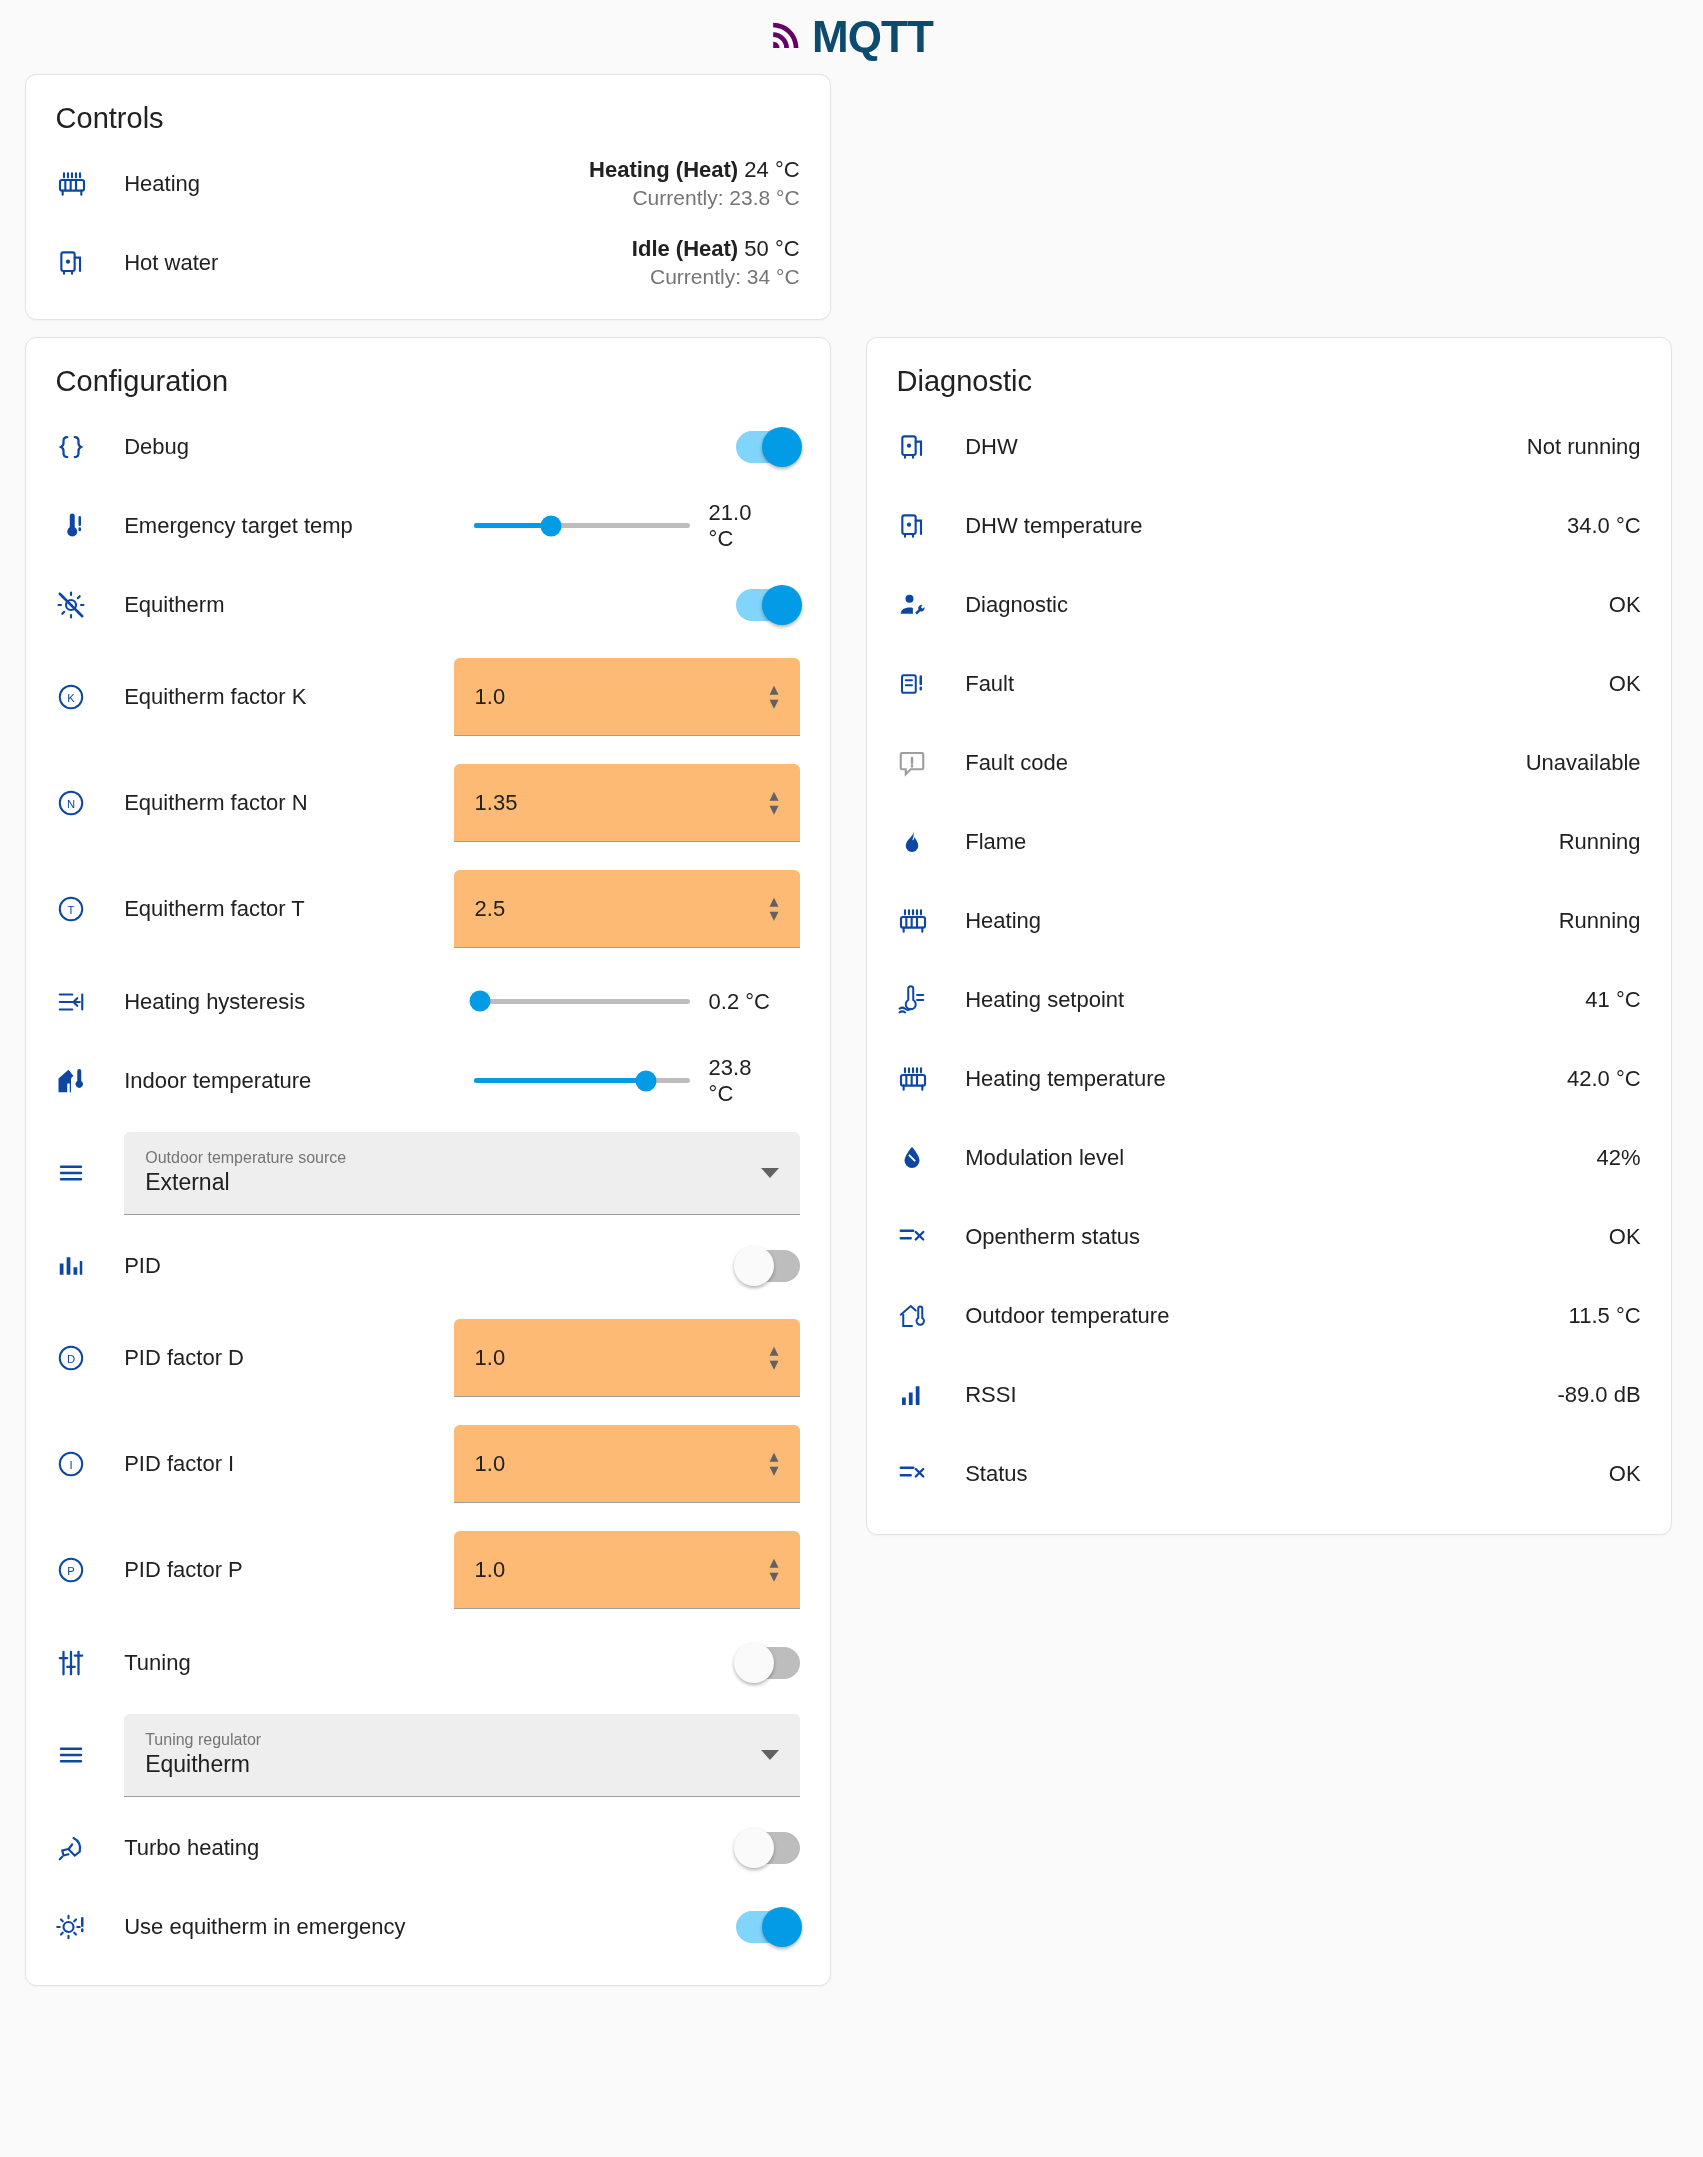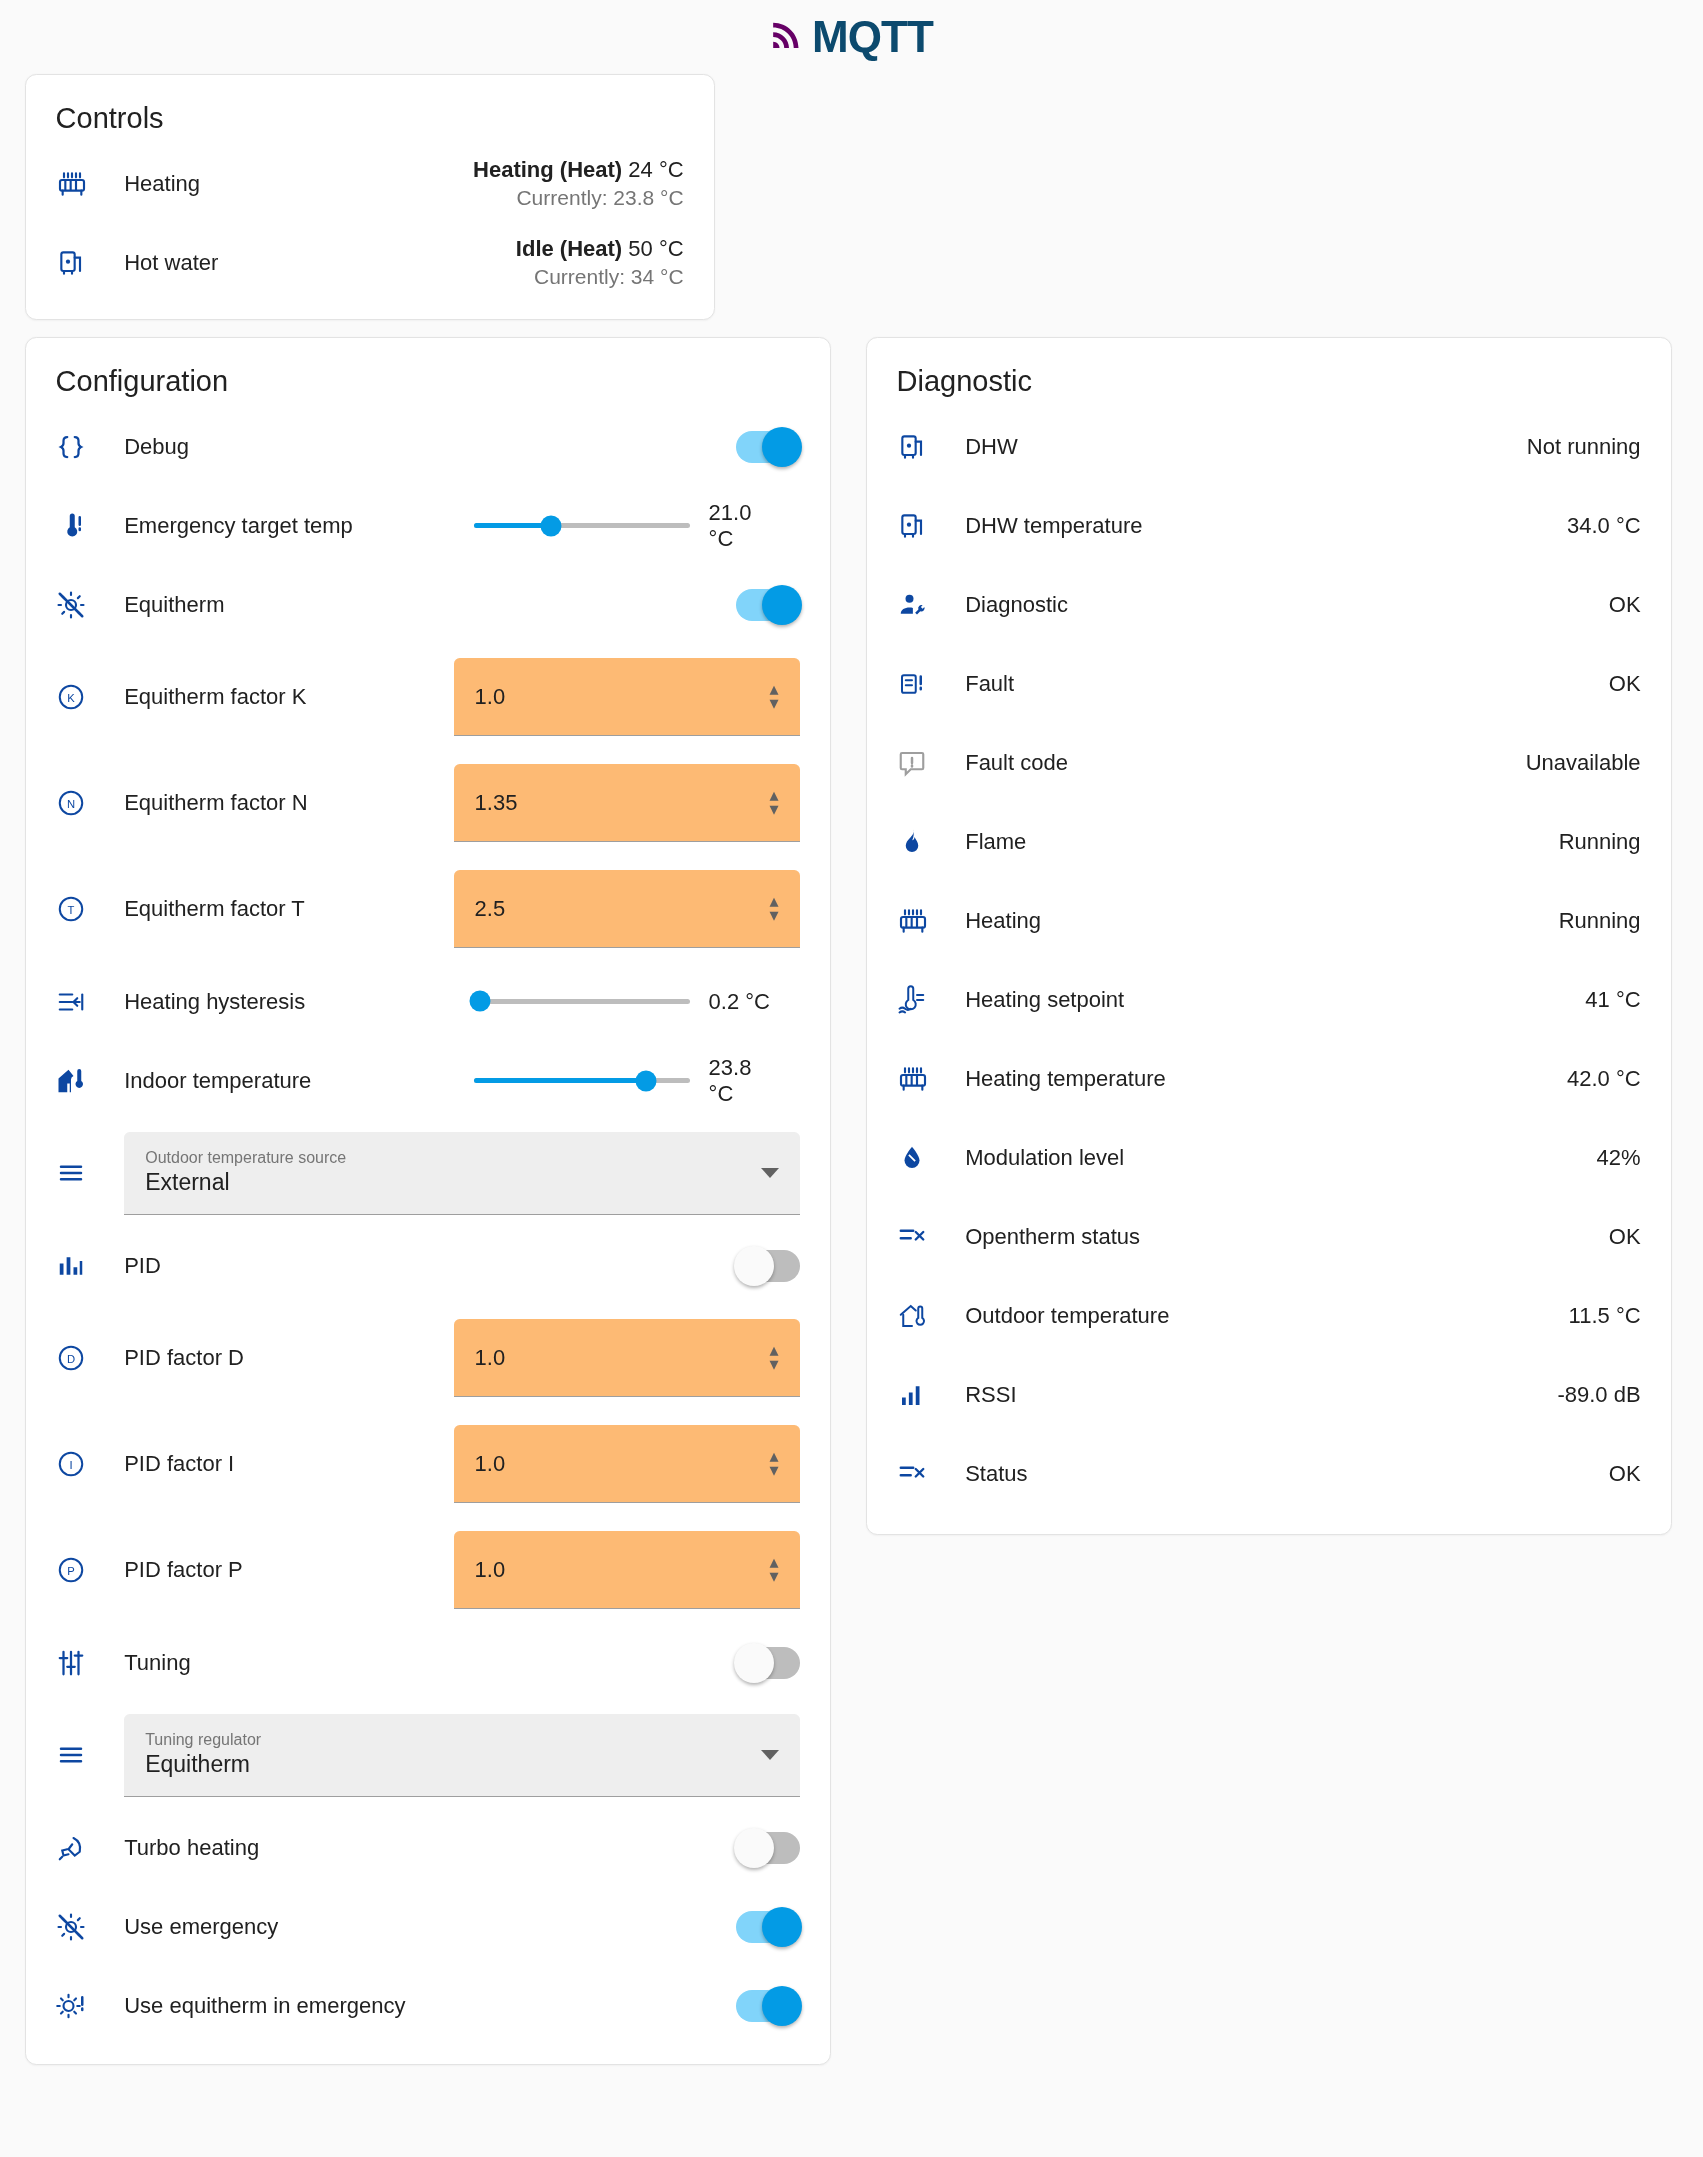--- a/index.html
+++ b/index.html
@@ -45,21 +45,21 @@
     border: 0.9px solid #e3e3e3;
     border-radius: 11.4px;
     box-shadow: 0 0.9px 1.9px rgba(0,0,0,0.04);
   }
   .card-title {
     font-size: 29px;
     font-weight: 400;
     color: #212121;
     padding: 26.5px 30px 9.5px 30px;
   }
-  .controls-card { width: 690px; margin: 0 12px 17px 0; }
+  .controls-card { width: 806px; margin: 0 12px 17px 0; }
   .columns { display: flex; align-items: flex-start; gap: 35px; }
   .col-left { width: 806px; }
   .col-right { width: 806px; }
 
   
   .row {
     display: flex;
     align-items: center;
     min-height: 79px;
     padding: 0 30px 0 30px;
@@ -507,33 +507,20 @@
               <path d="M9 13l-4 1 1 4 4-1"></path>
               <path d="M5 19l-2 2"></path>
             </svg>
           </span>
           <span class="label">Turbo heating</span>
           <span class="toggle">
               <span class="knob"></span>
             </span>
         </div>
 
-        <div class="row">
-          <span class="ico">
-            <svg width="30" height="30" viewBox="0 0 24 24" fill="none" stroke="#0d47a1" stroke-width="1.7" stroke-linecap="round">
-              <circle cx="12" cy="12" r="4"></circle>
-              <path d="M12 2v2M12 20v2M2 12h2M20 12h2M5 5l1.5 1.5M17.5 17.5L19 19M19 5l-1.5 1.5M6.5 17.5L5 19"></path>
-              <path d="M3 3l18 18" stroke-width="2"></path>
-            </svg>
-          </span>
-          <span class="label">Use emergency</span>
-          <span class="toggle on">
-              <span class="knob"></span>
-            </span>
-        </div>
 
         <div class="row">
           <span class="ico">
             <svg width="30" height="30" viewBox="0 0 24 24" fill="none" stroke="#0d47a1" stroke-width="1.7" stroke-linecap="round">
               <circle cx="10" cy="12" r="4"></circle>
               <path d="M10 3v2M10 19v2M1 12h2M17 12h2M4 6l1.4 1.4M14.6 16.6L16 18M16 6l-1.4 1.4M5.4 16.6L4 18"></path>
               <path d="M21 5v6M21 14v1.2" stroke-width="2"></path>
             </svg>
           </span>
           <span class="label">Use equitherm in emergency</span>

